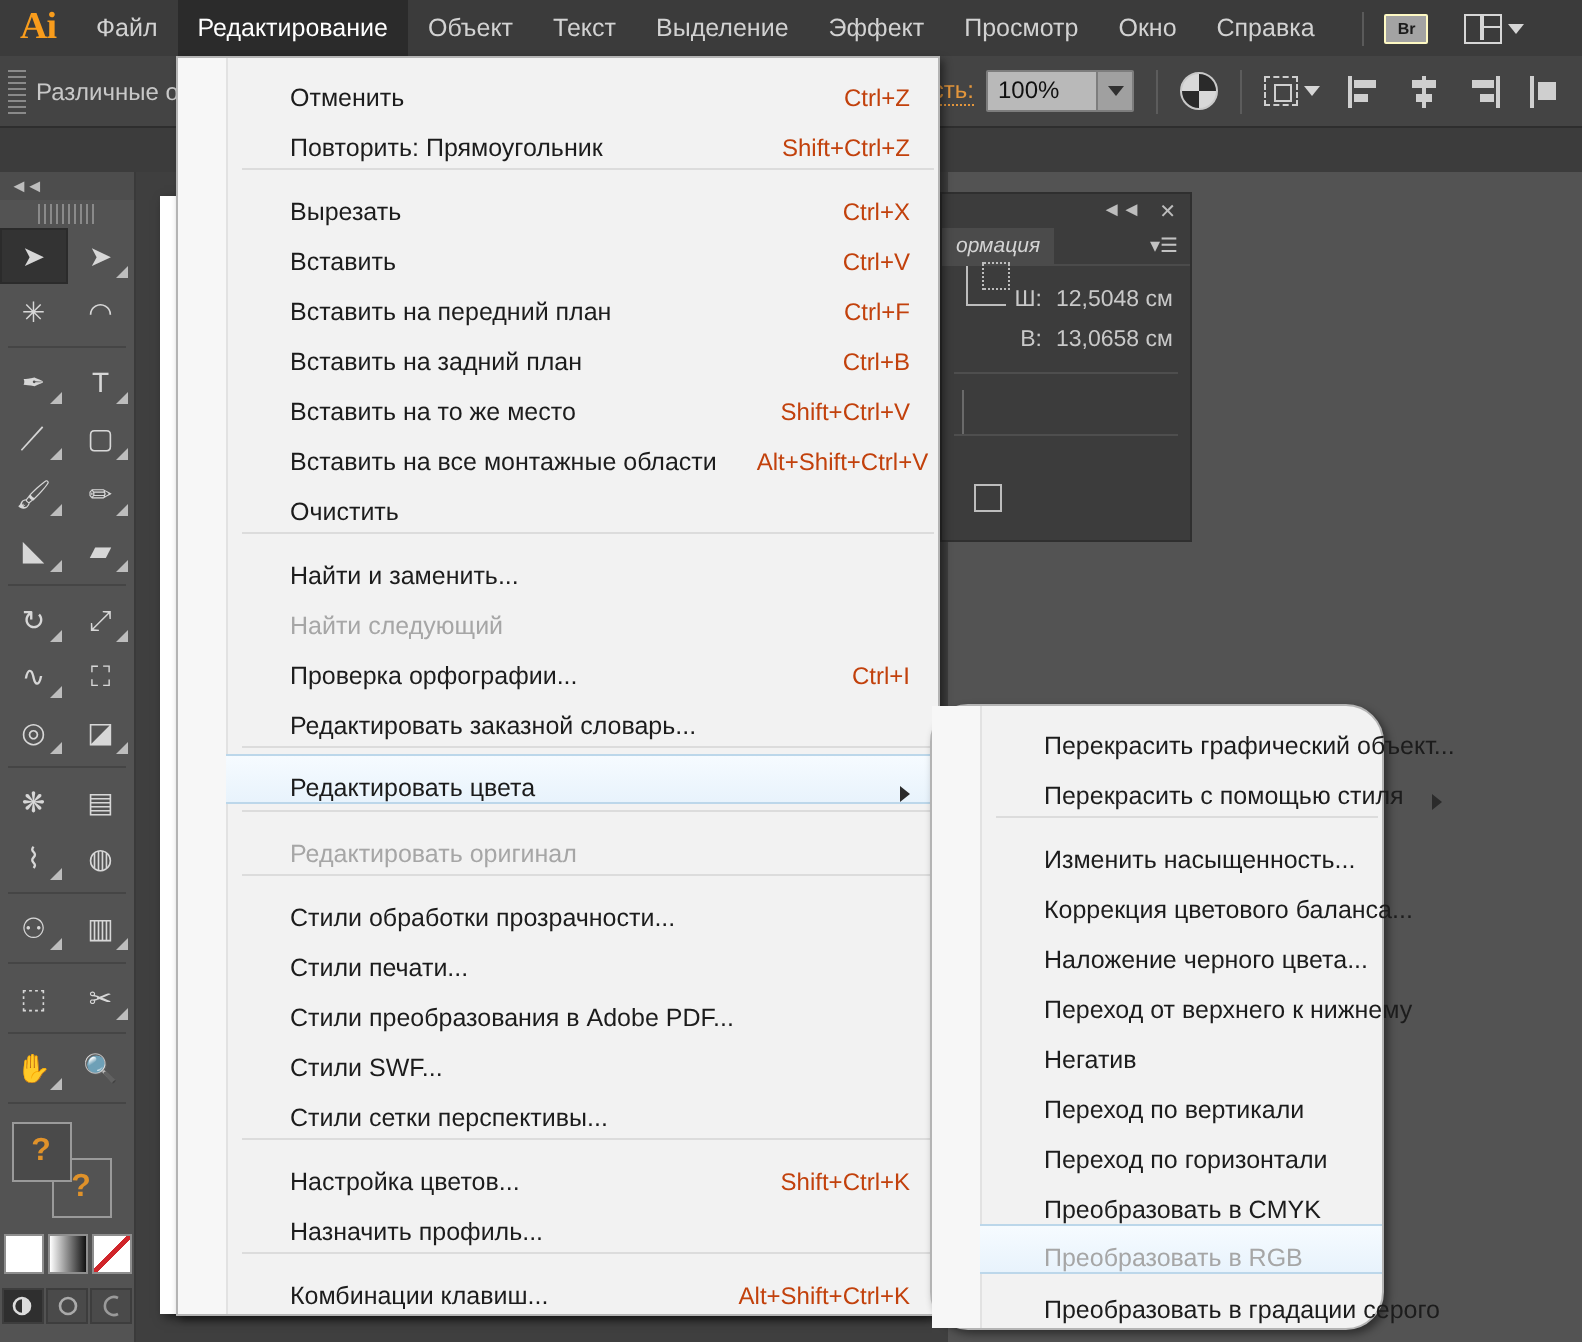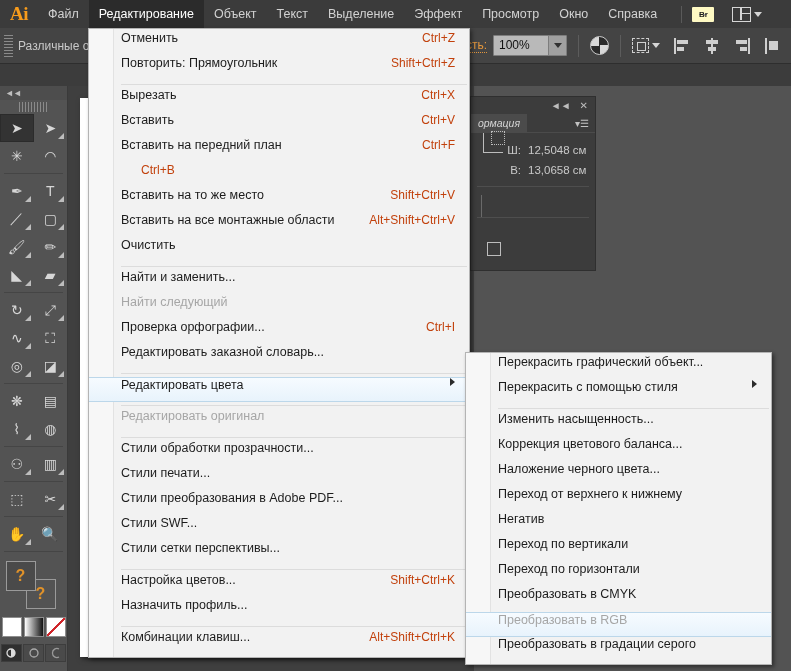--- a/index.html
+++ b/index.html
@@ -29,21 +29,21 @@
   .menu-item {
     padding: 0 10px; height: 28px; line-height: 28px;
     color: #d2d2d2; font-size: 12.5px; white-space: nowrap;
   }
   .menu-item.active { background: #2b2b2b; color: #ffffff; }
   .menubar-sep {
     width: 1px; height: 17px; background: #5a5a5a; margin: 0 10px 0 14px;
   }
   .br-btn {
     width: 22px; height: 15px; background: #a3a3a3;
-    border: 7px solid #fef9c3; border-radius: 1px;
+    border: 1px solid #fef9c3; border-radius: 1px;
     display: flex; align-items: center; justify-content: center;
     color: #1c1c1c; font-size: 8px; font-weight: bold;
   }
   .arrange-btn {
     margin-left: 18px; display: flex; align-items: center; gap: 3px;
   }
   .arrange-grid {
     width: 19px; height: 15px; border: 1.5px solid #d6d6d6; position: relative;
     background: #3b3b3b;
   }
@@ -234,29 +234,30 @@
 
   
   .menu-popup {
     position: absolute; background: #f2f2f2;
     border: 1px solid #b4b4b4;
     box-shadow: 2px 2px 4px rgba(0,0,0,.45);
     font-size: 12.5px; color: #1c1c1c;
     padding: 2px 0;
   }
   #edit-menu { left: 88px; top: 28px; width: 382px; }
-  #submenu   { left: 465px; top: 352px; width: 307px; }
+  #submenu   { left: 465px; top: 352px; width: 227px; border-radius: 19px; }
   .menu-popup .stripe {
     position: absolute; left: 0; top: 0; bottom: 0; width: 25px;
     background: #f7f7f7; border-right: 1px solid #e2e2e2;
   }
   .mrow {
-    position: relative; display: flex; align-items: flex-start;
+    position: relative; display: flex; align-items: flex-end;
     height: 25px; padding-left: 32px; padding-right: 14px;
     white-space: nowrap;
+    margin-left: 24px;
   }
   .mrow .lbl { flex: 1; }
   .mrow .acc { color: #c2410c; font-size: 12px; margin-left: 20px; }
   .mrow.disabled .lbl, .mrow.disabled .acc { color: #a6a6a6; }
   .mrow.highlight {
     background: linear-gradient(to bottom, #f6fbff, #e8f3fc);
     border-top: 1px solid #bcd7ea; border-bottom: 1px solid #bcd7ea;
   }
   .mrow.highlight.dim .lbl { color: #a6a6a6; }
   .mrow .sub-arrow {
@@ -533,20 +534,21 @@
         </div>
         <div class="mrow">
           <span class="lbl">Вставить</span>
           <span class="acc">Ctrl+V</span>
         </div>
         <div class="mrow">
           <span class="lbl">Вставить на передний план</span>
           <span class="acc">Ctrl+F</span>
         </div>
         <div class="mrow">
+          <span class="lbl">Вставить на задний план</span>
           <span class="acc">Ctrl+B</span>
         </div>
         <div class="mrow">
           <span class="lbl">Вставить на то же место</span>
           <span class="acc">Shift+Ctrl+V</span>
         </div>
         <div class="mrow">
           <span class="lbl">Вставить на все монтажные области</span>
           <span class="acc">Alt+Shift+Ctrl+V</span>
         </div>

